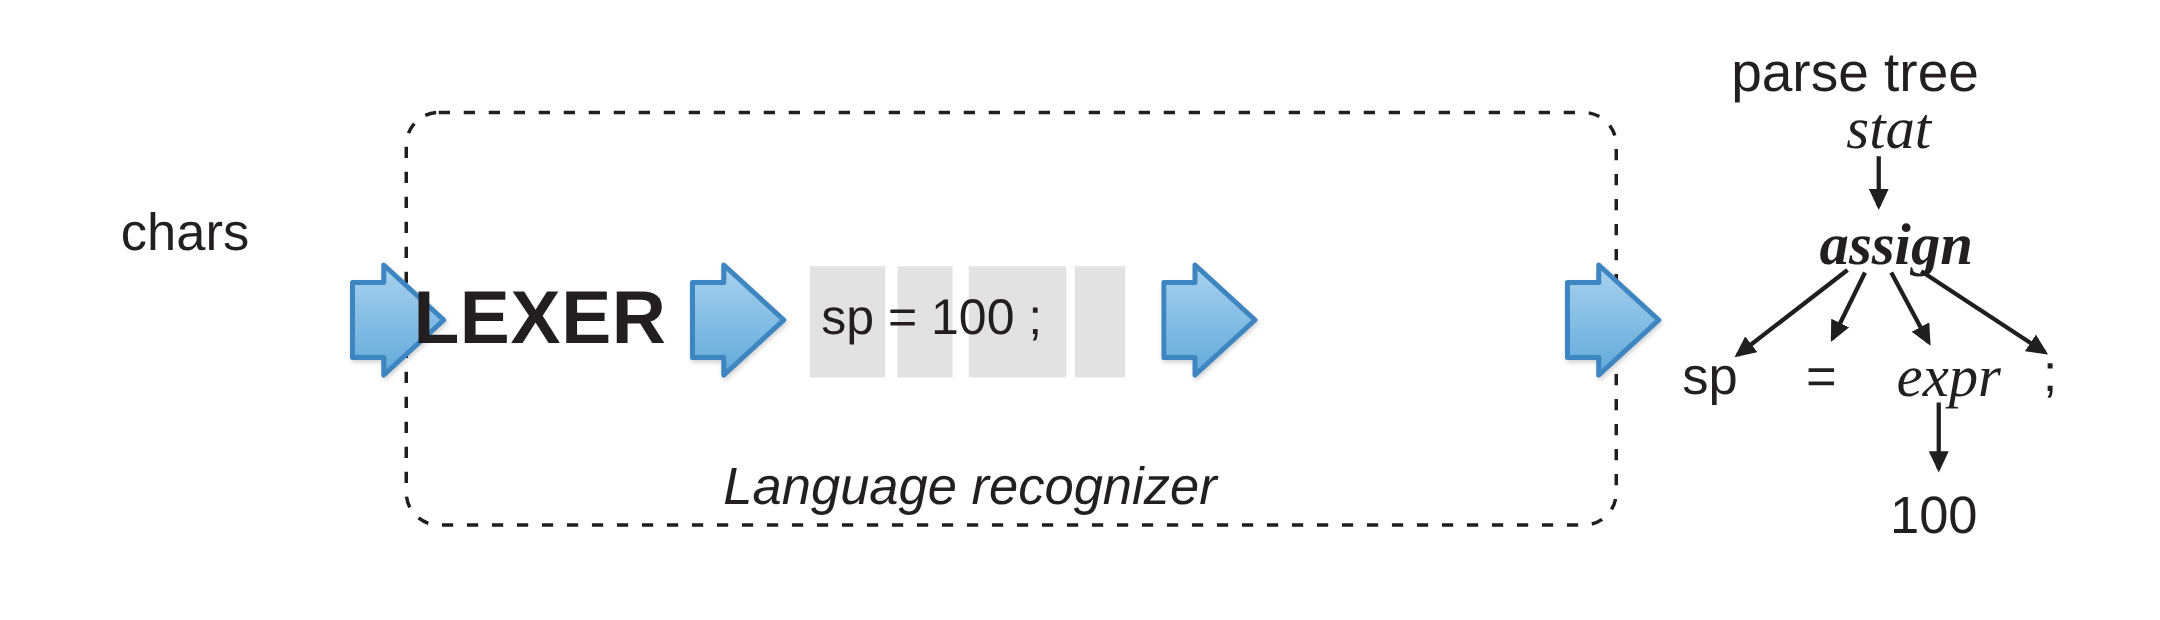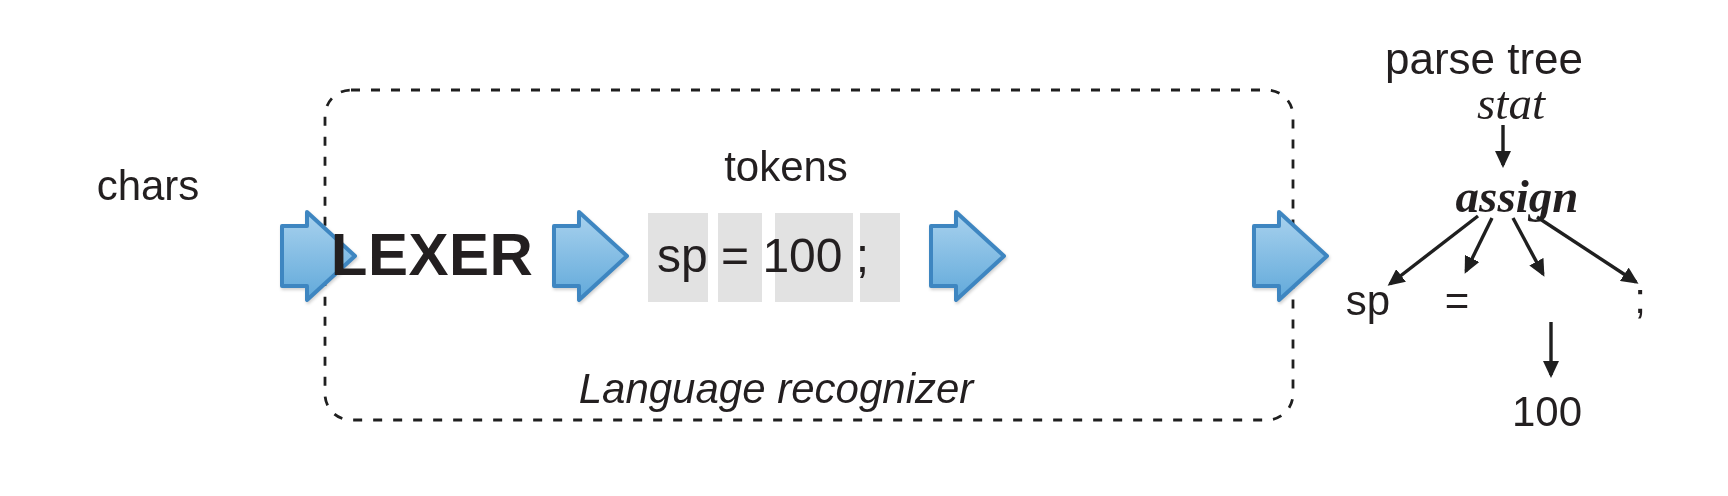--- a/index.html
+++ b/index.html
@@ -56,45 +56,45 @@
   <svg class="abs block-arrow" style="left:280px; top:209px;" width="78" height="94" viewBox="0 0 78 94">
     <polygon points="2,17 27,17 27,3 75,47 27,91 27,77 2,77"></polygon>
   </svg>
 
   <div class="abs ctr stage" style="left:432px; top:254px;">LEXER</div>
 
   <svg class="abs block-arrow" style="left:552px; top:209px;" width="78" height="94" viewBox="0 0 78 94">
     <polygon points="2,17 27,17 27,3 75,47 27,91 27,77 2,77"></polygon>
   </svg>
 
-  <div class="abs ctr label" style="left:786px; top:167px;">tokens</div>
   <div class="token-box" style="left:648px; width:60px;"></div>
   <div class="token-box" style="left:718px; width:44px;"></div>
   <div class="token-box" style="left:775px; width:78px;"></div>
   <div class="token-box" style="left:860px; width:40px;"></div>
-  <div class="abs vctr code" style="left:657px; top:255px; font-size:48px;">sp = 100 ;</div>
+  <div class="abs vctr code" style="left:657px; top:255px; font-size:40px;">sp = 100 ;</div>
 
   <svg class="abs block-arrow" style="left:929px; top:209px;" width="78" height="94" viewBox="0 0 78 94">
     <polygon points="2,17 27,17 27,3 75,47 27,91 27,77 2,77"></polygon>
   </svg>
 
 
   <svg class="abs block-arrow" style="left:1252px; top:209px;" width="78" height="94" viewBox="0 0 78 94">
     <polygon points="2,17 27,17 27,3 75,47 27,91 27,77 2,77"></polygon>
   </svg>
 
   <div class="abs ctr recognizer-caption" style="left:776px; top:389px;">Language recognizer</div>
 
   <div class="abs ctr label" style="left:1484px; top:59px; font-size:44px;">parse tree</div>
 
   <div class="abs ctr gram" style="left:1511px; top:103px;">stat</div>
   <div class="abs ctr gram" style="left:1517px; top:196px;font-weight:bold;">assign</div>
 
   <div class="abs ctr leaf" style="left:1368px; top:301px;">sp</div>
   <div class="abs ctr leaf" style="left:1457px; top:301px;">=</div>
+  <div class="abs ctr gram" style="left:1559px; top:302px;">expr</div>
   <div class="abs ctr leaf" style="left:1640px; top:299px;">;</div>
 
   <div class="abs ctr leaf" style="left:1547px; top:412px;">100</div>
 
   <svg class="abs" style="left:1340px; top:85px;" width="340" height="315" viewBox="0 0 340 315">
     <defs>
       <marker id="ah" markerUnits="userSpaceOnUse" markerWidth="18" markerHeight="16" refX="14" refY="8" orient="auto">
         <path class="tree-arrowhead" d="M0,0 L17,8 L0,16 z"></path>
       </marker>
     </defs>

